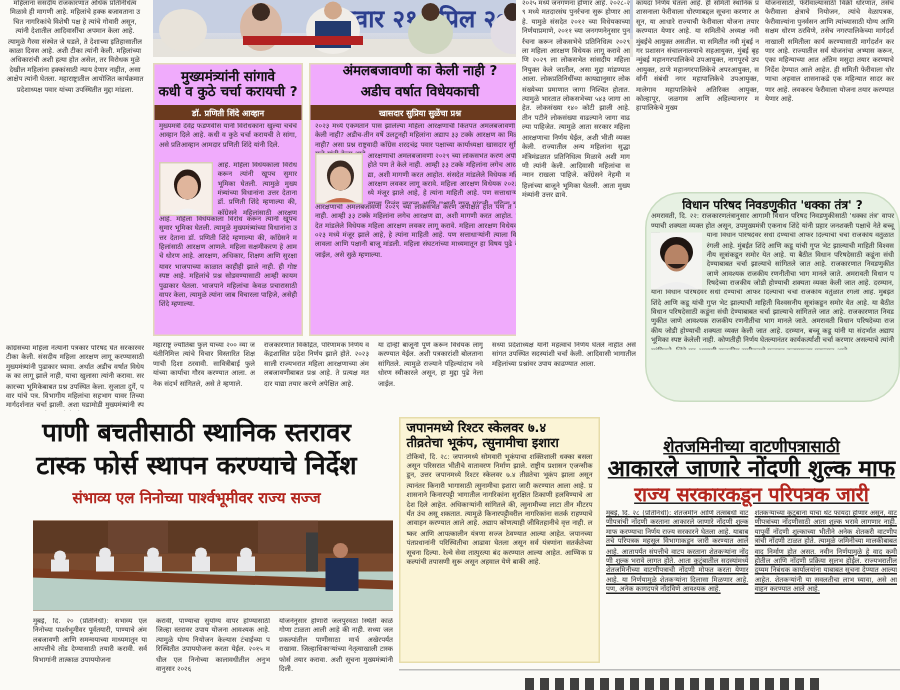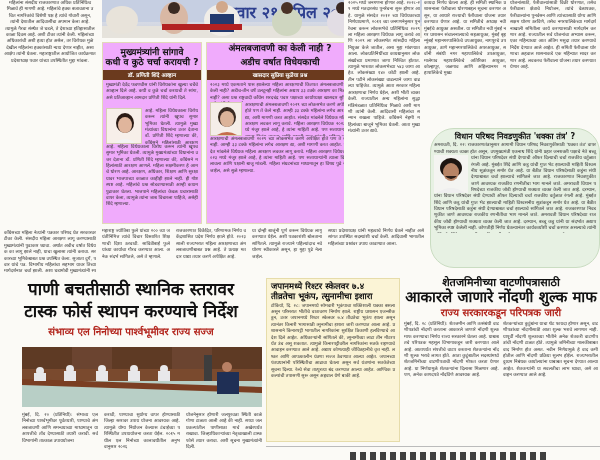--- a/index.html
+++ b/index.html
@@ -148,24 +148,24 @@
 <div class="abs txt" style="left:22px; top:412px; width:76px; height:48px;">मुंबई, दि. २० (प्रतिनिधी): संभाव्य एल निनोच्या पार्श्वभूमीवर पूर्वतयारी, पाण्याचे अंमलबजावणी आणि समन्वयाच्या माध्यमातून या आपत्तीचे तोंड देण्यासाठी तयारी करावी. सर्व विभागांनी तात्काळ उपाययोजना</div>
 <div class="abs txt" style="left:104px; top:412px; width:76px; height:48px;">करावी, पाण्याचा सुयोग्य वापर होण्यासाठी जिल्हा स्तरावर उपाय योजना आवश्यक आहे. त्यामुळे योग्य नियोजन केल्यास टंचाईच्या परिस्थितीत उपाययोजना करता येईल. २०१५ मधील एल निनोच्या कालावधीतील अनुभवानुसार २०२६</div>
 <div class="abs txt" style="left:186px; top:412px; width:76px; height:48px;">योजनेनुसार होणारी जलपुरवठा स्थिती काळे गोणा टाळता आली आहे की नाही. सध्या जल प्रकल्पांतील पाणीसाठा मार्च अखेरपर्यंत राखावा. जिल्हाधिकाऱ्यांच्या नेतृत्वाखाली टास्क फोर्स तयार करावा. अशी सूचना मुख्यमंत्र्यांनी दिली.</div>
 
 <div class="abs yellow" style="left:266px; top:278px; width:134px; height:164px;">
   <div class="hl" style="font-size:8.5px; margin-top:3px; text-align:left; padding-left:4px;">जपानमध्ये रिश्टर स्केलवर ७.४</div>
   <div class="hl" style="font-size:8.5px; text-align:left; padding-left:4px;">तीव्रतेचा भूकंप, त्सुनामीचा इशारा</div>
   <div class="txt" style="padding:1px 4px; height:134px;">टोकियो, दि. २८: जपानमध्ये सोमवारी भूकंपाचा शक्तिशाली धक्का बसला असून परिसरात भीतीचे वातावरण निर्माण झाले. राष्ट्रीय प्रशासन एजन्सीकडून, उत्तर जपानमध्ये रिश्टर स्केलवर ७.४ तीव्रतेचा भूकंप झाला असून त्यानंतर किनारी भागासाठी त्सुनामीचा इशारा जारी करण्यात आला आहे. प्रशासनाने किनारपट्टी भागातील नागरिकांना सुरक्षित ठिकाणी हलविण्याचे आदेश दिले आहेत. अधिकाऱ्यांनी सांगितले की, त्सुनामीच्या लाटा तीन मीटरपर्यंत उंच असू शकतात. त्यामुळे किनारपट्टीवरील नागरिकांना सतर्क राहण्याचे आवाहन करण्यात आले आहे. अद्याप कोणत्याही जीवितहानीचे वृत्त नाही. लष्कर आणि आपत्कालीन यंत्रणा सज्ज ठेवण्यात आल्या आहेत. जपानच्या पंतप्रधानांनी परिस्थितीचा आढावा घेतला असून सर्व यंत्रणांना सतर्कतेच्या सूचना दिल्या. रेल्वे सेवा तात्पुरत्या बंद करण्यात आल्या आहेत. आण्विक प्रकल्पांची तपासणी सुरू असून अहवाल येणे बाकी आहे.</div>
 </div>
 
-<div class="abs" style="left:402px; top:276px; width:198px; height:164px;">
+<div class="abs" style="left:402px; top:291px; width:198px; height:164px;text-decoration:underline;">
   <div class="hl" style="font-size:11px; line-height:14px;">शेतजमिनीच्या वाटणीपत्रासाठी</div>
   <div class="hl" style="font-size:15px; line-height:14px;">आकारले जाणारे नोंदणी शुल्क माफ</div>
-  <div class="sub-red" style="font-size:10px; margin-top:1px;">राज्य सरकारकडून परिपत्रक जारी</div>
+  <div class="sub-red" style="font-size:13px; margin-top:1px;">राज्य सरकारकडून परिपत्रक जारी</div>
   <div style="display:flex; gap:4px; padding:2px 2px 0;">
     <div class="txt" style="width:96px; height:112px;">मुंबई, दि. २८ (प्रतिनिधी): शेतजमीन आणि तत्संबंधी वाटणीपत्रांची नोंदणी करताना आकारले जाणारे नोंदणी शुल्क माफ करण्याचा निर्णय राज्य सरकारने घेतला आहे. याबाबतचे परिपत्रक महसूल विभागाकडून जारी करण्यात आले आहे. आतापर्यंत संपत्तीचे वाटप करताना शेतकऱ्यांना नोंदणी शुल्क भरावे लागत होते. आता कुटुंबातील सदस्यांमध्ये शेतजमिनीच्या वाटणीपत्राची नोंदणी मोफत करता येणार आहे. या निर्णयामुळे शेतकऱ्यांना दिलासा मिळणार आहे. पण, अनेक कागदपत्रे नोंदविणे आवश्यक आहे.</div>
     <div class="txt" style="width:96px; height:112px;">शेतकऱ्यांच्या कुटुंबांना याचा थेट फायदा होणार असून, वाटणीपत्रांच्या नोंदणीसाठी आता शुल्क भरावे लागणार नाही. यापूर्वी नोंदणी शुल्काच्या भीतीने अनेक शेतकरी वाटणीपत्रांची नोंदणी टाळत होते. त्यामुळे जमिनीच्या मालकीबाबत वाद निर्माण होत असत. नवीन निर्णयामुळे हे वाद कमी होतील आणि नोंदणी प्रक्रिया सुलभ होईल. राज्यभरातील दुय्यम निबंधक कार्यालयांना याबाबत सूचना देण्यात आल्या आहेत. शेतकऱ्यांनी या सवलतीचा लाभ घ्यावा, असे आवाहन करण्यात आले आहे.</div>
   </div>
 </div>
 
 <div class="abs" style="left:266px; top:446px; width:334px; height:1px; background:#bbb;"></div>
 <div class="abs" style="left:350px; top:452px; width:200px; height:8px; overflow:hidden;">
   <div style="height:14px; background:repeating-linear-gradient(90deg,#111 0 6px,transparent 6px 10px); opacity:0.8;"></div>
 </div>

